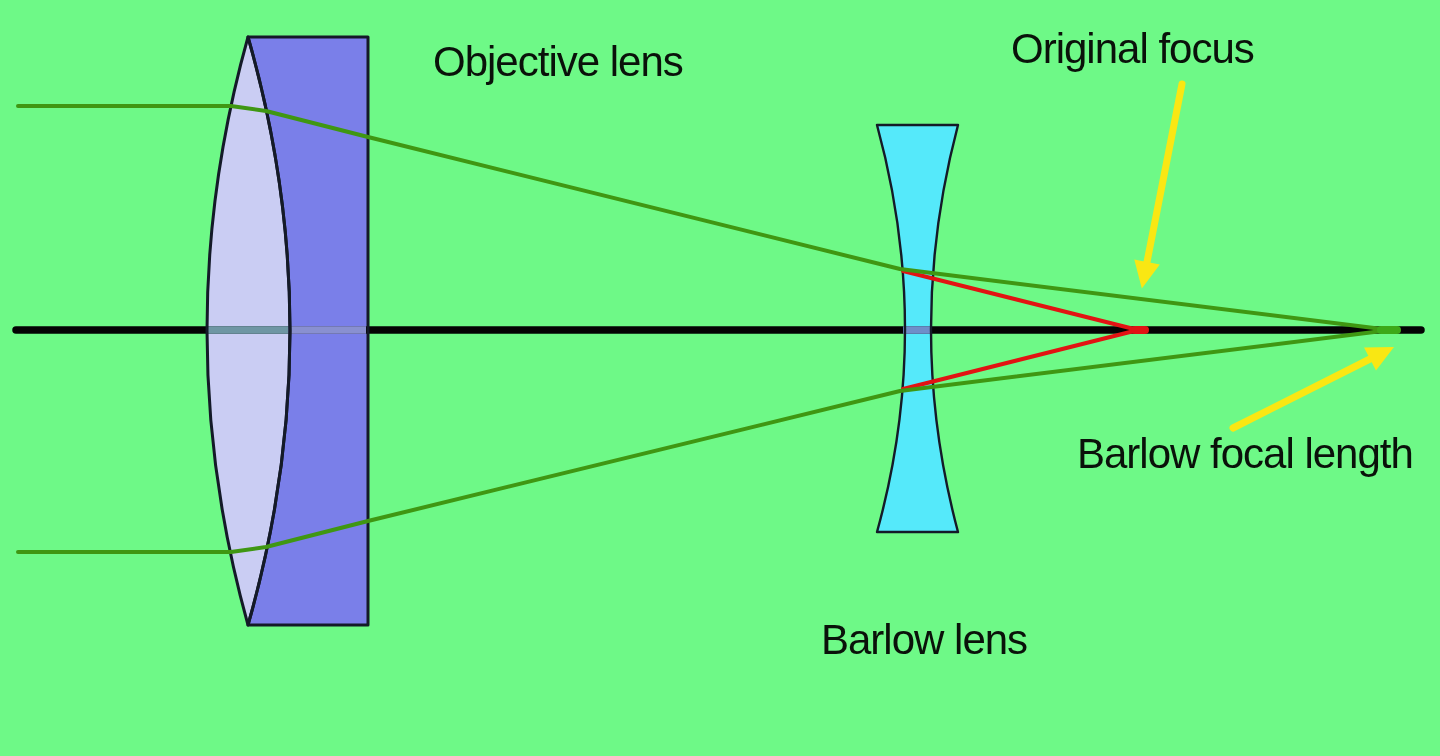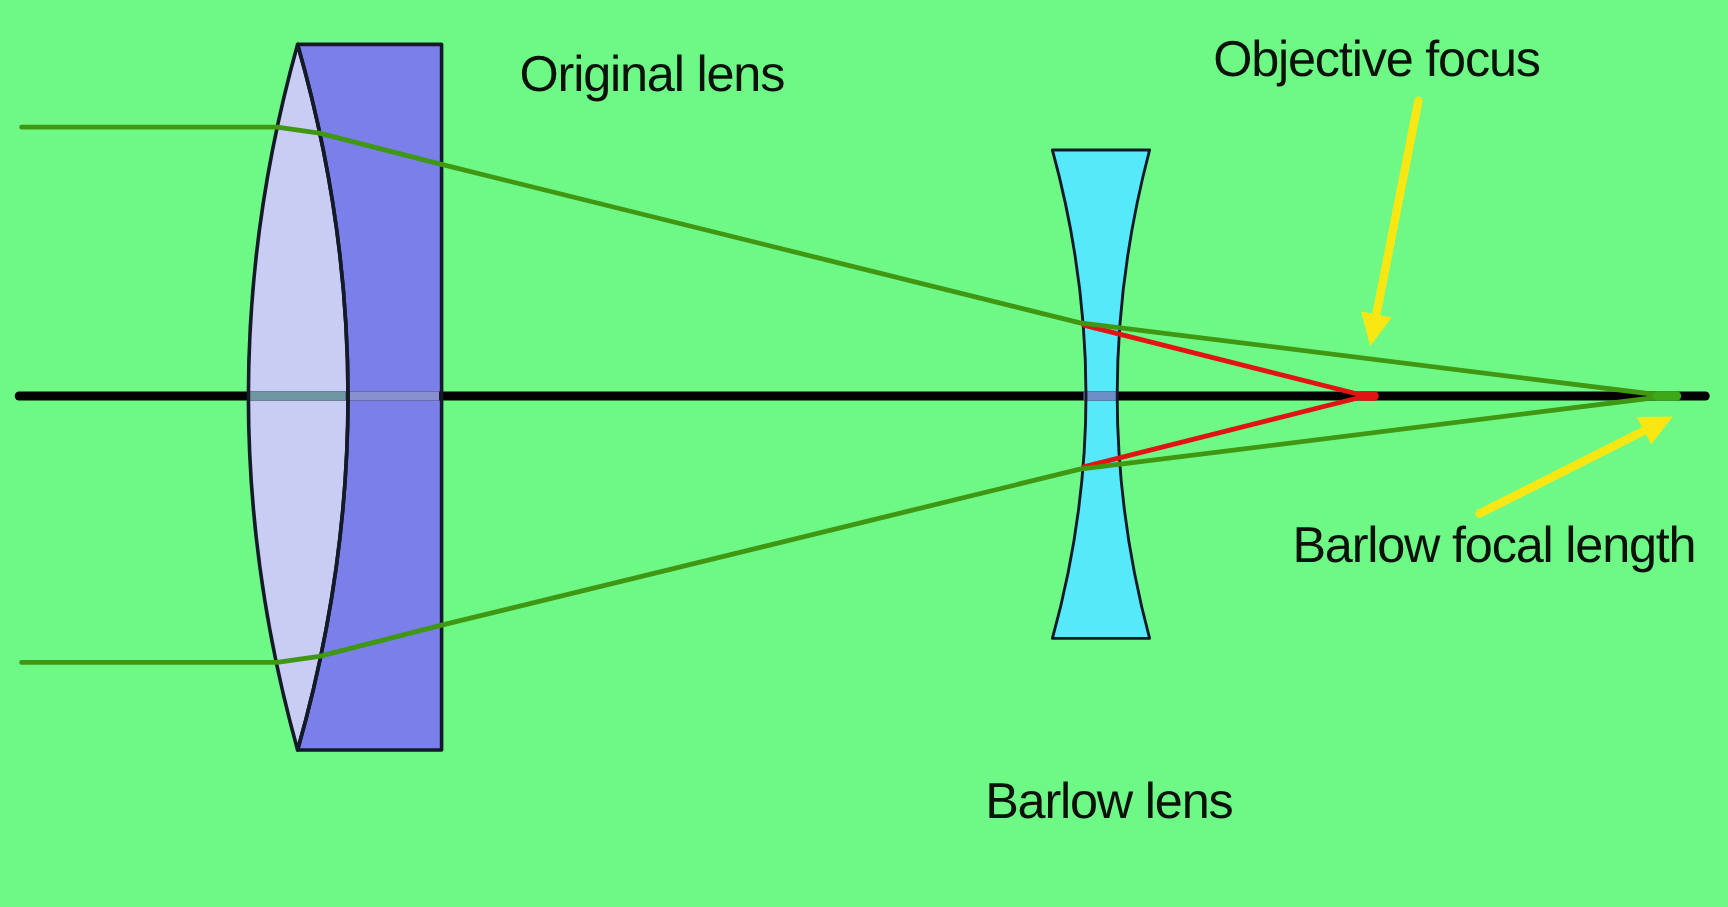--- a/index.html
+++ b/index.html
@@ -24,21 +24,21 @@
     font-family: "Liberation Sans", sans-serif;
     font-size: 42px;
     letter-spacing: -1px;
     line-height: 1;
     color: var(--text);
     white-space: nowrap;
   }
   #label-objective { left: 433px; top: 41px; }
   #label-original-focus { left: 1011px; top: 28px; }
   #label-longer-focal { left: 1077px; top: 433px; }
-  #label-barlow { left: 821px; top: 647px; }
+  #label-barlow { left: 821px; top: 619px; }
 
   .fill-front  { fill: var(--objective-front-fill); }
   .fill-rear   { fill: var(--objective-rear-fill); }
   .fill-barlow { fill: var(--barlow-fill); }
   .outline {
     fill: none;
     stroke: var(--lens-outline);
     stroke-width: 3;
     stroke-linejoin: round;
   }
@@ -113,19 +113,19 @@
   <g>
     <line class="arrow-shaft" x1="1182" y1="84" x2="1147" y2="262"></line>
     <polygon class="arrow-head" points="1141.8,288.5 1134.3,259.5 1159.8,264.5"></polygon>
   </g>
   <g>
     <line class="arrow-shaft" x1="1233" y1="428" x2="1370" y2="359"></line>
     <polygon class="arrow-head" points="1394,347 1376,370.5 1364,347.5"></polygon>
   </g>
 </svg>
 
-<div id="label-objective" class="diagram-label">Original lens</div>
+<div id="label-objective" class="diagram-label">Objective lens</div>
 
-<div id="label-original-focus" class="diagram-label">Objective focus</div>
+<div id="label-original-focus" class="diagram-label">Original focus</div>
 
 <div id="label-longer-focal" class="diagram-label">Barlow focal length</div>
 
 <div id="label-barlow" class="diagram-label">Barlow lens</div>
 
 </body></html>

